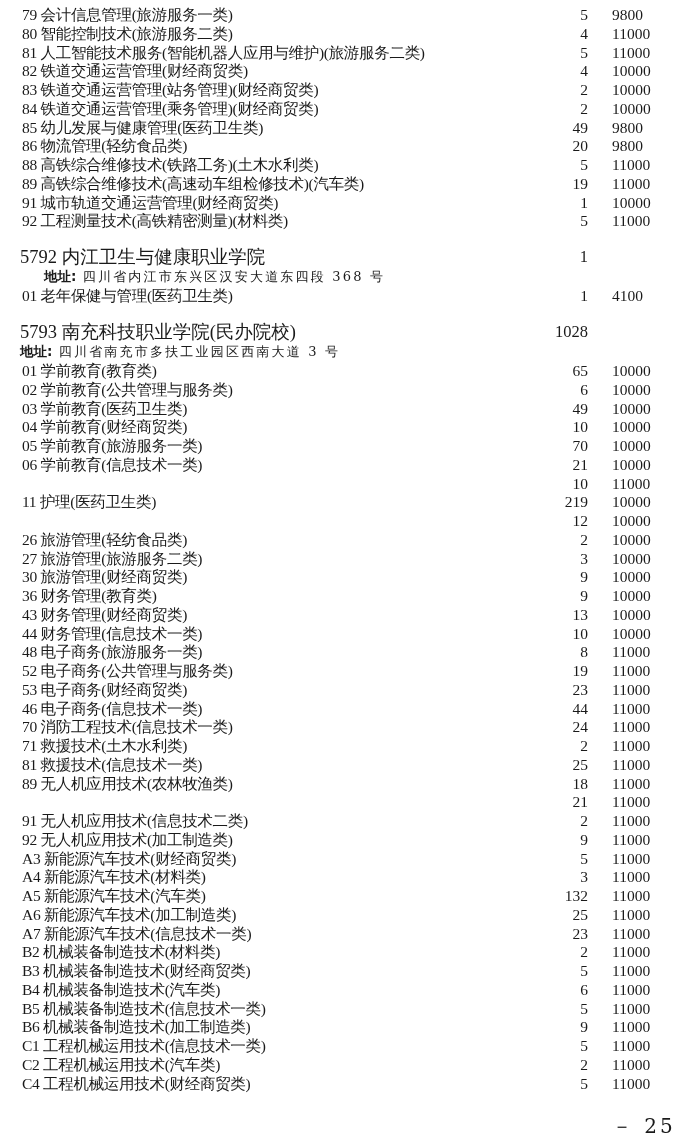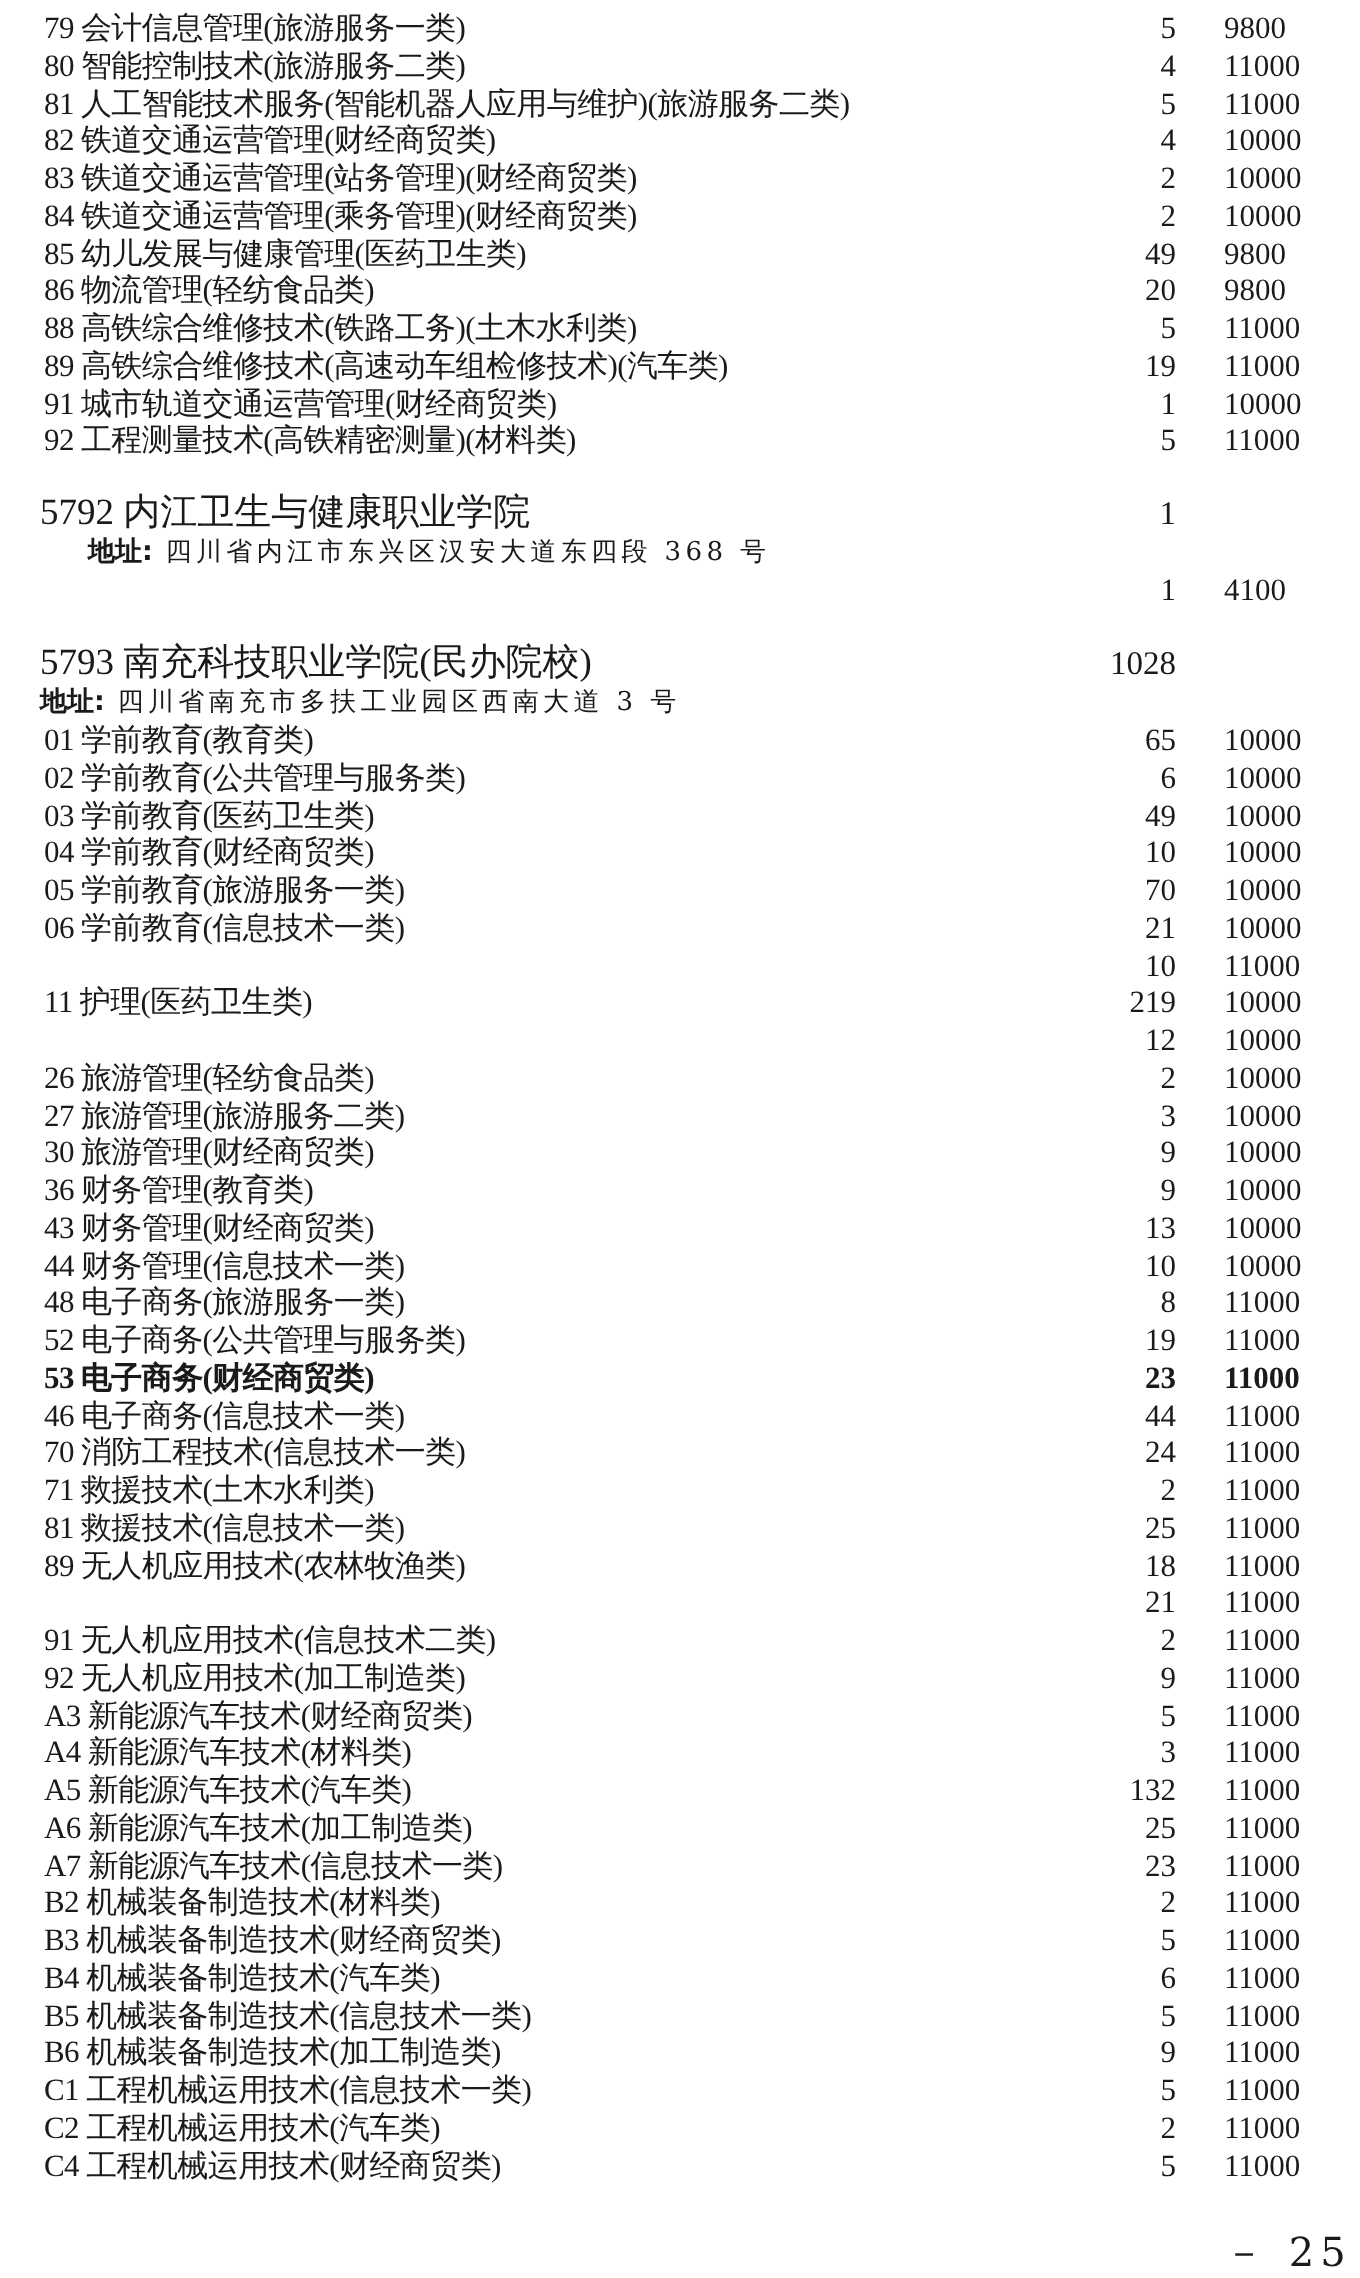--- a/index.html
+++ b/index.html
@@ -80,20 +80,21 @@
     <span class="name">92 工程测量技术(高铁精密测量)(材料类)</span>
     <span class="count">5</span>
     <span class="fee">11000</span>
   </div>
     <div class="school" style="top: 246px;">
       <span class="title">5792 内江卫生与健康职业学院</span>
       <span class="total">1</span>
     </div>
     <div class="addr" style="top: 268px; margin-left: 24px;"><span class="lbl">地址:</span><span class="txt"> 四川省内江市东兴区汉安大道东四段 368 号</span></div>
     <div class="row" style="top: 286px;">
+    <span class="name">01 老年保健与管理(医药卫生类)</span>
     <span class="count">1</span>
     <span class="fee">4100</span>
   </div>
     <div class="school" style="top: 321px;">
       <span class="title">5793 南充科技职业学院(民办院校)</span>
       <span class="total">1028</span>
     </div>
     <div class="addr" style="top: 343px;"><span class="lbl">地址:</span><span class="txt"> 四川省南充市多扶工业园区西南大道 3 号</span></div>
     <div class="row" style="top: 361px;">
     <span class="name">01 学前教育(教育类)</span>
@@ -171,21 +172,21 @@
     <div class="row" style="top: 642.25px;">
     <span class="name">48 电子商务(旅游服务一类)</span>
     <span class="count">8</span>
     <span class="fee">11000</span>
   </div>
     <div class="row" style="top: 661px;">
     <span class="name">52 电子商务(公共管理与服务类)</span>
     <span class="count">19</span>
     <span class="fee">11000</span>
   </div>
-    <div class="row" style="top: 679.75px; font-weight: bold;">
+    <div class="row" style="top: 679.75px;">
     <span class="name">53 电子商务(财经商贸类)</span>
     <span class="count">23</span>
     <span class="fee">11000</span>
   </div>
     <div class="row" style="top: 698.5px;">
     <span class="name">46 电子商务(信息技术一类)</span>
     <span class="count">44</span>
     <span class="fee">11000</span>
   </div>
     <div class="row" style="top: 717.25px;">

